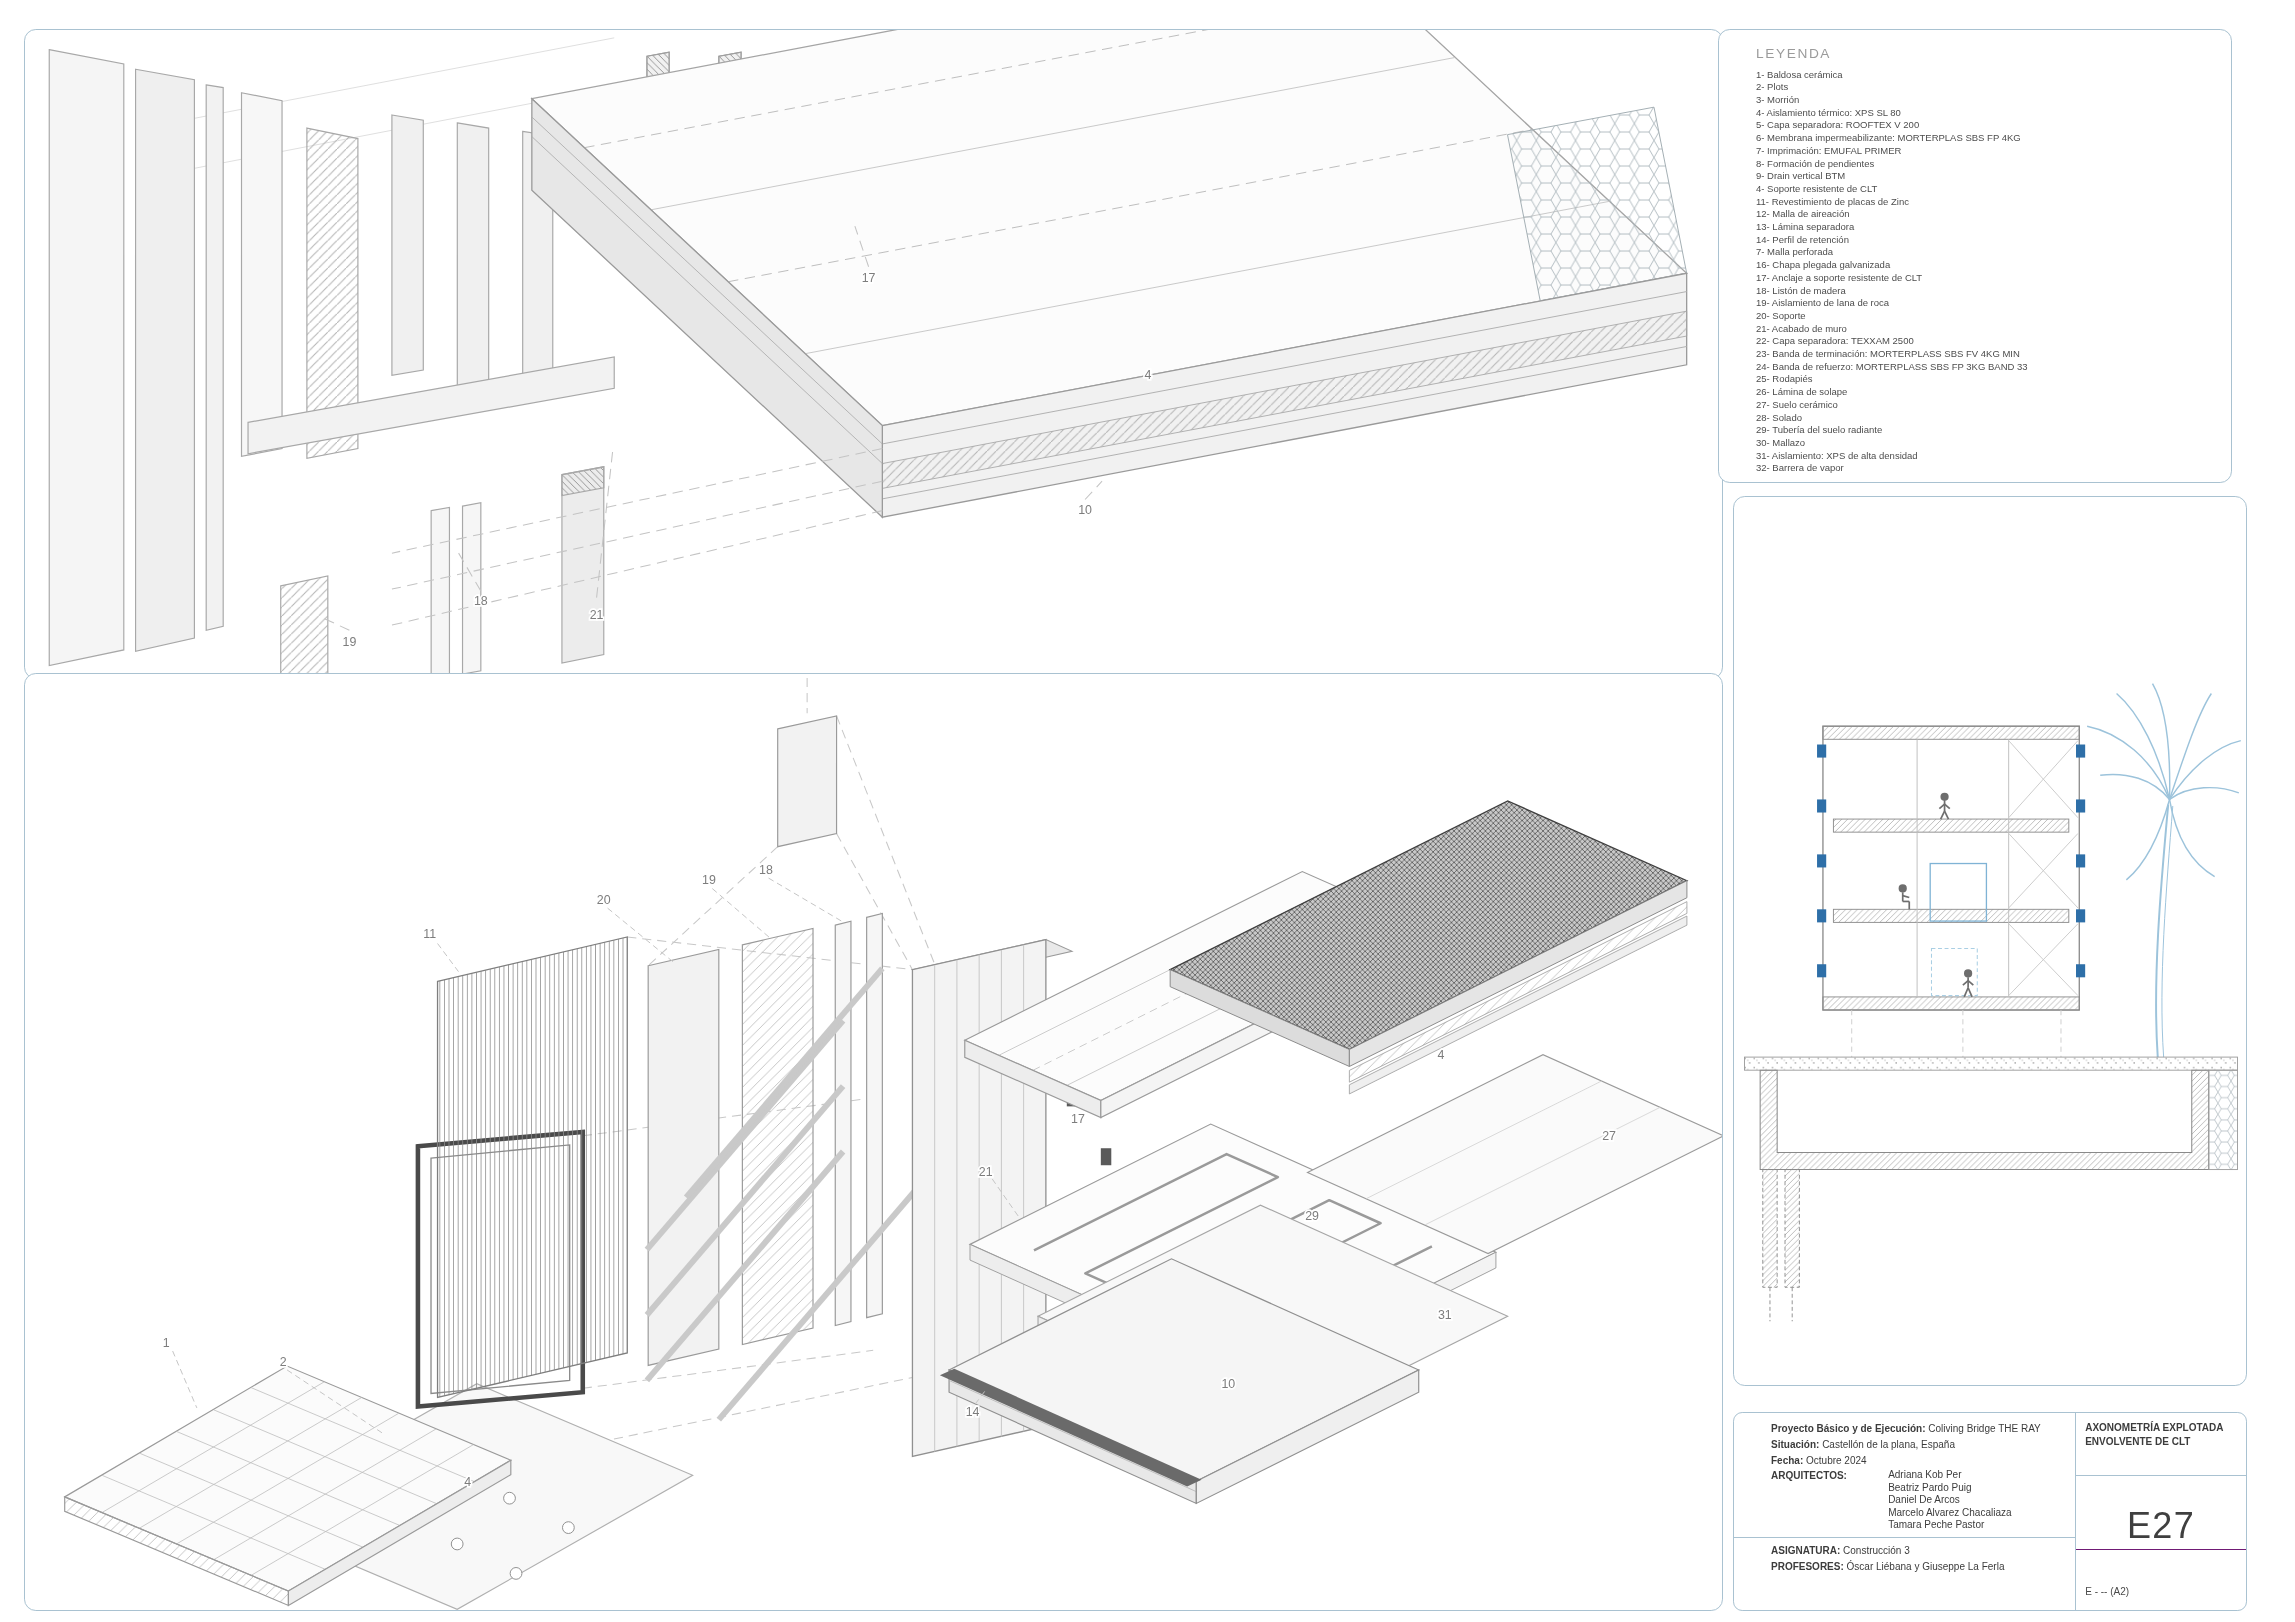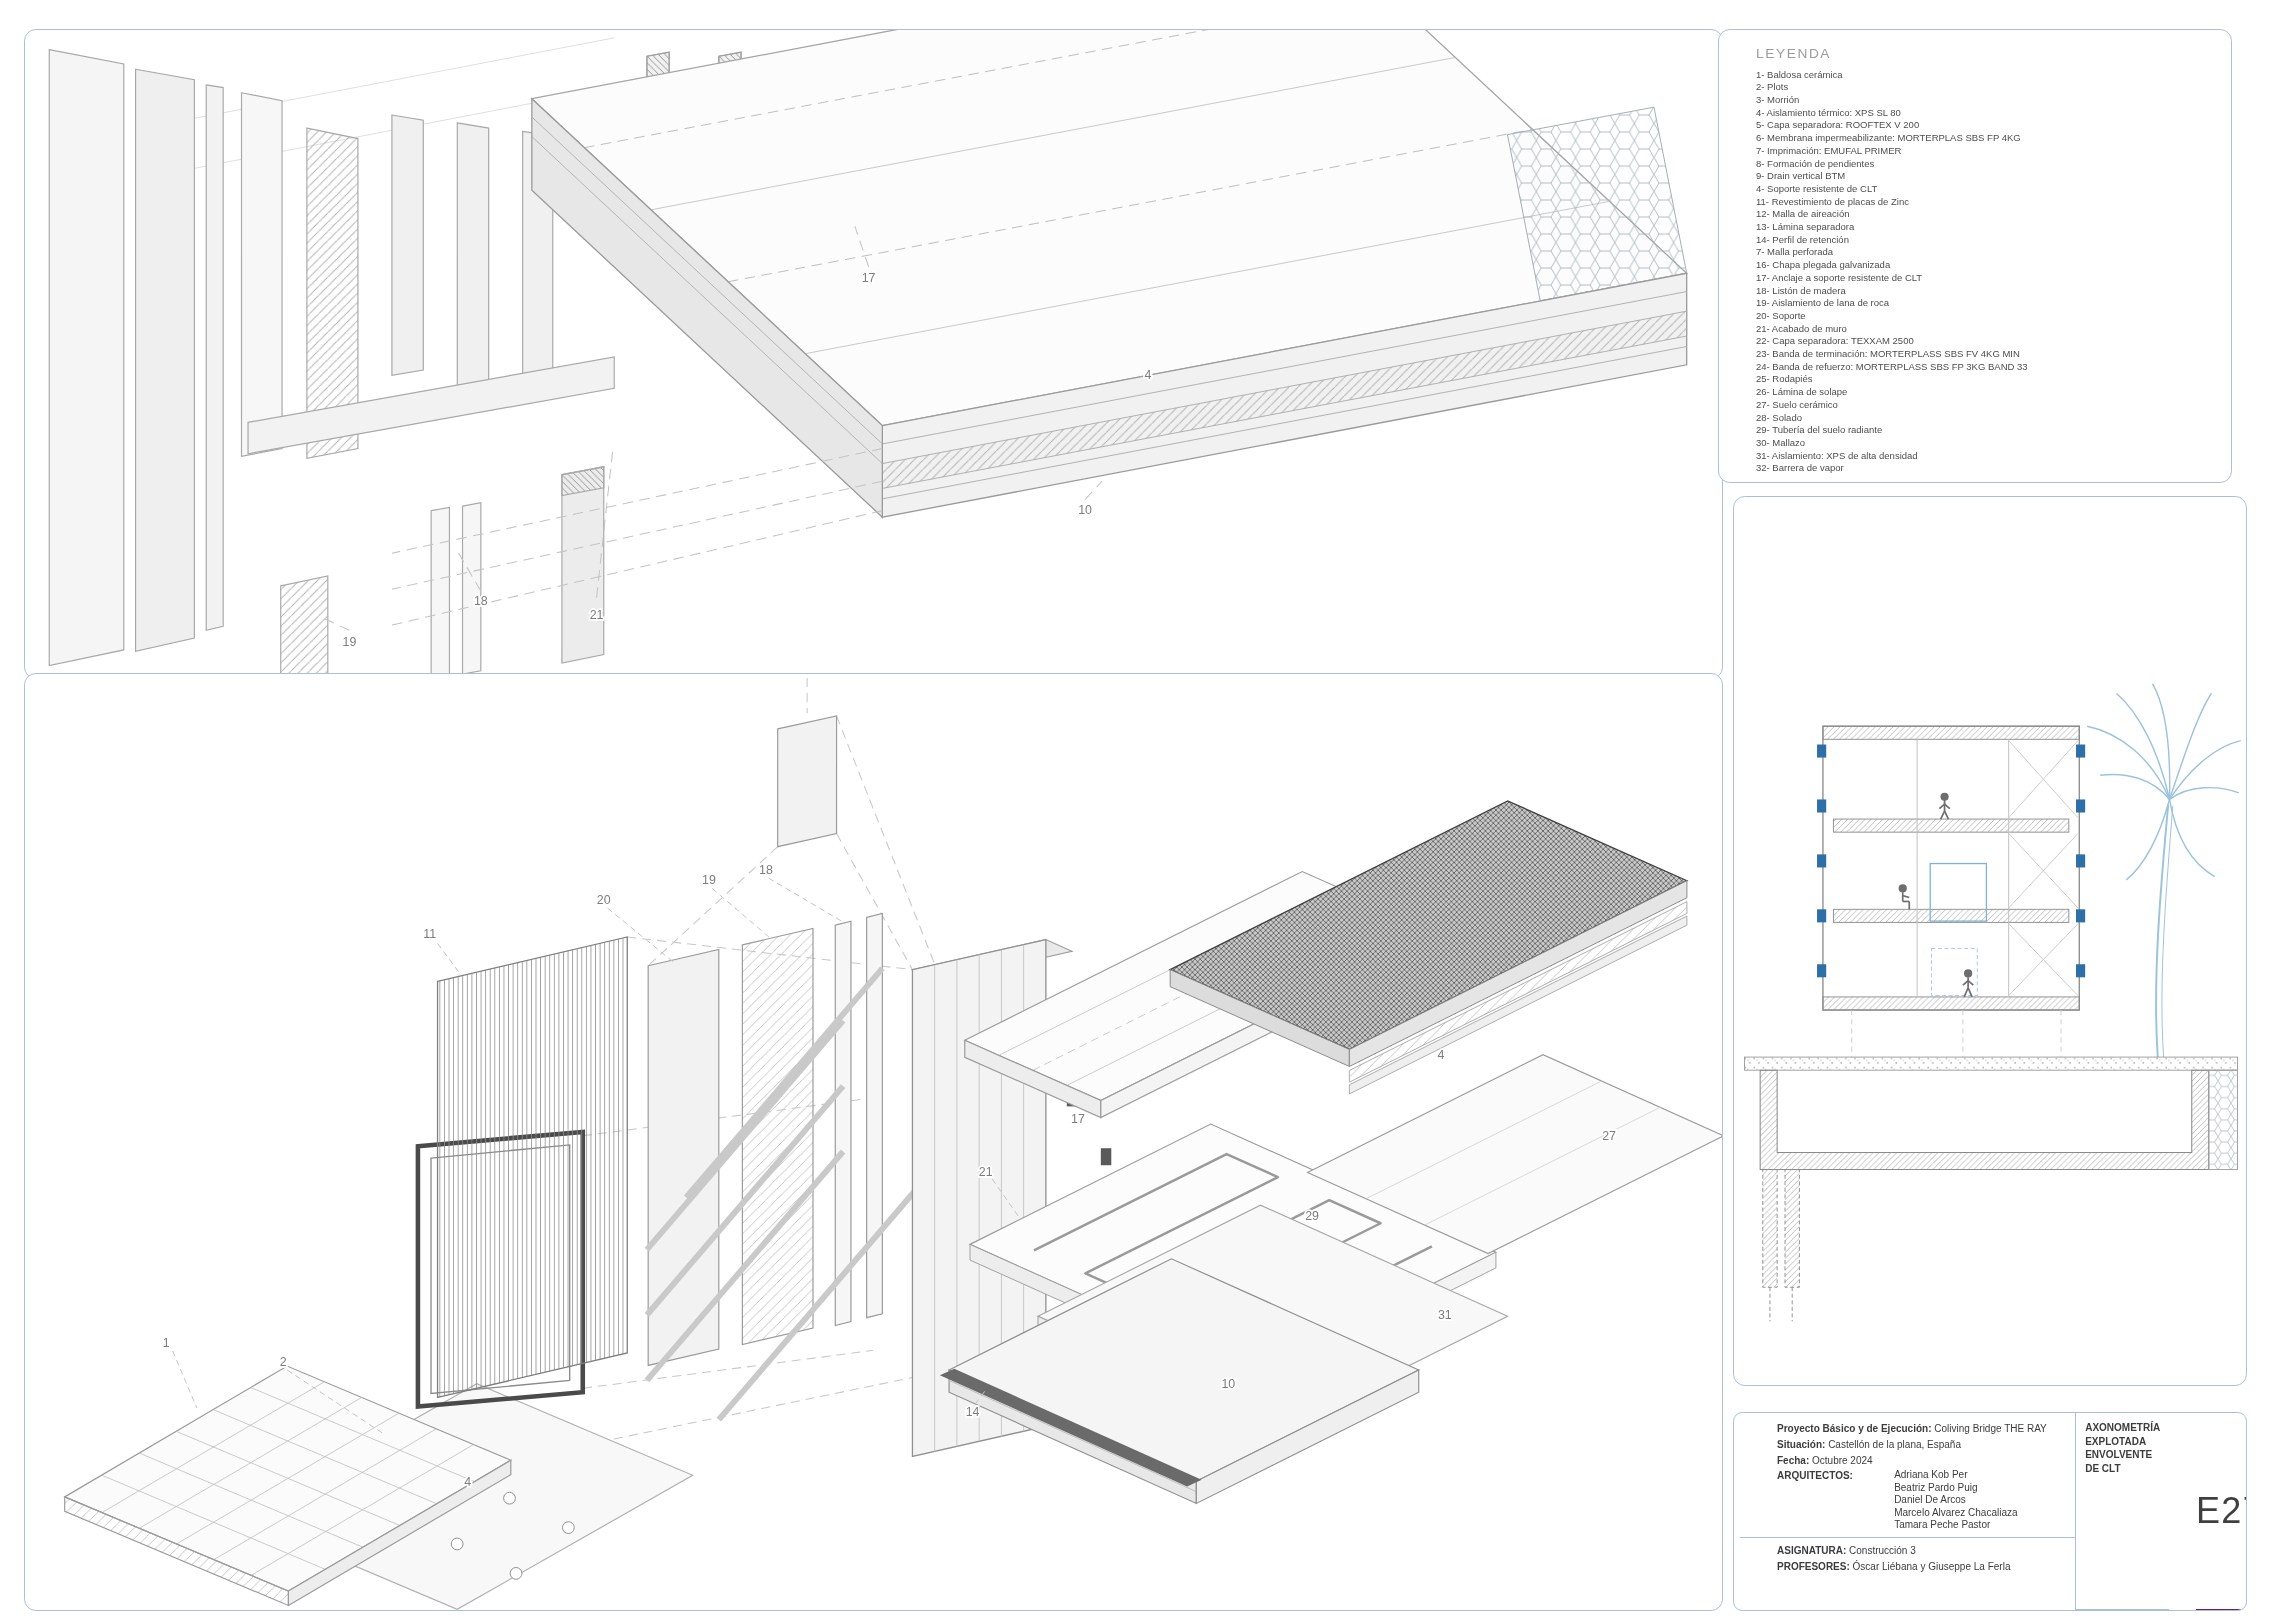--- a/index.html
+++ b/index.html
@@ -10,21 +10,21 @@
     font-family: "Liberation Sans", sans-serif;
   }
   .panel {
     position: absolute; background: #fff;
     border: 1.6px solid #a9c2d1; border-radius: 11.8px; overflow: hidden;
   }
   #panel-top-axo   { left: 23.6px;   top: 29px;   width: 1699px; height: 650px; }
   #panel-exploded  { left: 23.6px;   top: 673px; width: 1699px; height: 938px; }
   #panel-legend    { left: 1718px; top: 29px;   width: 514px;  height: 454px; }
   #panel-section   { left: 1733px; top: 496px;  width: 514px;  height: 890px; }
-  #panel-titleblock{ left: 1733px; top: 1412px; width: 514px;  height: 199px; border-radius: 9.2px; padding-left: 6px; }
+  #panel-titleblock{ left: 1733px; top: 1412px; width: 514px;  height: 199px; border-radius: 9.2px; }
 
   
   .legend-inner { padding: 15.7px 15.7px 0 37px; }
   .legend-title {
     font-size: 13.7px; letter-spacing: 1.6px; color: #9b9b9b; margin-bottom: 7.9px;
   }
   .legend-item {
     font-size: 9.5px; line-height: 12.7px; color: #4d4d4d; white-space: nowrap;
   }
 
@@ -40,21 +40,21 @@
   #panel-titleblock { display: flex; }
   .tb-left { flex: 1 1 auto; padding: 9.2px 11.8px 0 37px; font-size: 10px; line-height: 13.7px; }
   .tb-row { margin-bottom: 2px; }
   .b { font-weight: bold; }
   .arch-row { display: flex; }
   .arch-row .b { margin-right: 5.2px; }
   .arch-names div { line-height: 12.4px; margin-left: 36px; }
   .tb-sep { border-top: 1px solid #a9c2d1; margin: 5.9px -11.8px 5.9px -37px; }
   .tb-right {
     width: 171px; flex: 0 0 171px; border-left: 1px solid #a9c2d1;
-    display: flex; flex-direction: row; gap: 27px;
+    display: flex; flex-direction: column; gap: 27px;
   }
   .tb-title {
     padding: 7.9px 9.2px; font-size: 10px; line-height: 13.7px;
     border-bottom: 1px solid #a9c2d1; flex: 0 0 63px;
   }
   .tb-code {
     flex: 1 1 auto; display: flex; align-items: center; justify-content: center;
     font-size: 36px; letter-spacing: 1.3px; color: #3f3f3f;
     border-bottom: 1px solid #701a75;
   }

